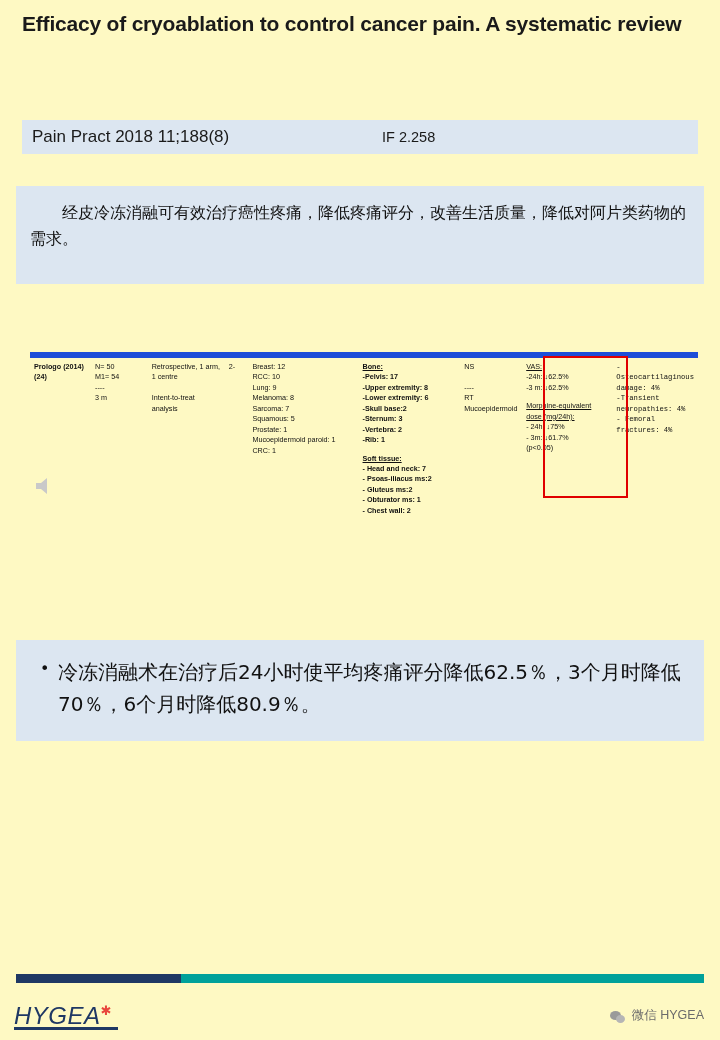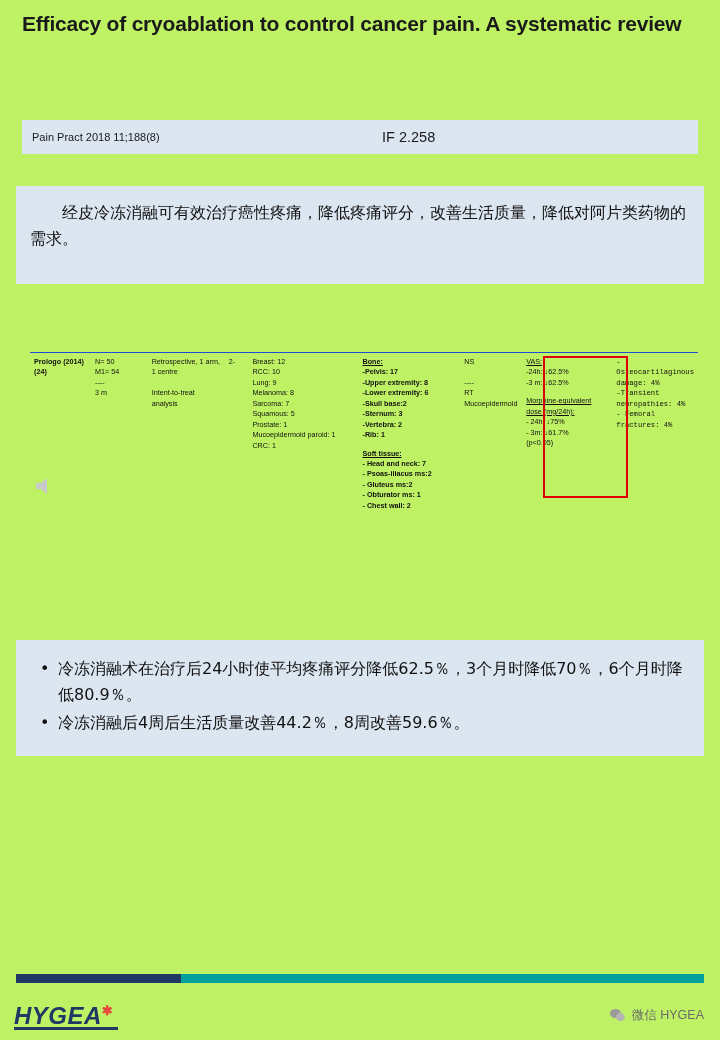--- a/index.html
+++ b/index.html
@@ -6,21 +6,21 @@
   html, body {
     margin: 0; padding: 0;
     width: 720px; height: 1040px;
     background: #ffffff;
     font-family: "Liberation Sans", sans-serif;
     overflow: hidden;
   }
   .slide {
     position: relative;
     width: 720px; height: 1040px;
-    background: #bef264;
+    background: #fef9c3;
   }
 
   
   .title {
     position: absolute;
     left: 22px; top: 10px; width: 676px;
     font-size: 21px;
     font-weight: bold;
     color: #1a1a1a;
     line-height: 1.35;
@@ -30,21 +30,21 @@
   
   .journal-bar {
     position: absolute;
     left: 22px; top: 120px;
     width: 676px; height: 34px;
     background: #dce6f1;
     display: flex;
     align-items: center;
   }
   .journal-ref {
-    font-size: 11px;
+    font-size: 17px;
     color: #1a1a1a;
     padding-left: 10px;
     width: 360px;
   }
   .journal-if {
     font-size: 14.5px;
     color: #1a1a1a;
   }
 
   
@@ -78,21 +78,21 @@
     color: #111111;
     font-family: "Liberation Sans", sans-serif;
   }
   .fig-table td {
     vertical-align: top;
     padding: 4px 4px 4px 4px;
     border-top: 1px solid #b9b9b9;
     border-bottom: 1px solid #b9b9b9;
     line-height: 1.45;
   }
-  .fig-table tr td { border-top: 1px solid #1d4ed8; border-bottom: none; }
+  .fig-table tr td { border-top: 6px solid #1d4ed8; border-bottom: none; }
   .col-ref { width: 62px; font-weight: bold; }
   .col-n { width: 58px; }
   .col-design { width: 78px; margin-left: 16px; }
   .col-num { width: 24px; }
   .col-tumor { width: 112px; margin-left: 31px; }
   .col-site { width: 104px; font-weight: bold; }
   .col-other { width: 62px; }
   .col-out { width: 92px; }
   .col-comp { width: 78px; font-family: Liberation Mono, monospace; }
   .u { text-decoration: underline; }
@@ -113,21 +113,21 @@
   .bullet-box {
     position: absolute;
     left: 16px; top: 640px;
     width: 688px;
     background: #dce6f1;
     padding: 16px 18px 18px 6px;
   }
   .bullets { margin: 0; padding: 0; list-style: none; }
   .bullets li {
     position: relative;
-    font-size: 16px;
+    font-size: 20px;
     line-height: 1.62;
     color: #111111;
     padding-left: 36px;
     margin-bottom: 2px;
     font-family: "DejaVu Sans", "Liberation Sans", sans-serif;
   }
   .bullets li::before {
     content: "•";
     position: absolute;
     left: 18px; top: 0;
@@ -137,42 +137,42 @@
 
   
   .footer-bar { position: absolute; left: 0; bottom: 57px; width: 720px; height: 9px; }
   .footer-bar .seg1 { position: absolute; left: 16px; top: 0; width: 165px; height: 9px; background: #1f3864; }
   .footer-bar .seg2 { position: absolute; left: 181px; top: 0; width: 523px; height: 9px; background: #00a19a; }
 
   .logo {
     position: absolute;
     left: 14px; bottom: 10px;
     font-size: 24px;
-    font-weight: bold;
+    font-weight: normal;
     font-style: italic;
     color: #1f3864;
     letter-spacing: 0.5px;
   }
   .logo .star {
     color: #e8453c;
     font-size: 13px;
     vertical-align: super;
     font-style: normal;
   }
   .logo .underline {
     display: block;
     width: 104px; height: 3px;
     background: #1f3864;
     margin-top: -3px;
   }
 
   .wechat {
     position: absolute;
     right: 16px; bottom: 16px;
-    display: flex; align-items: center;
+    display: flex; align-items: flex-end;
     color: #6b6b6b;
     font-size: 12.5px;
   }
   .wechat-icon {
     width: 16px; height: 13px;
     margin-right: 6px;
     position: relative;
   }
   .wechat-icon .b1 {
     position: absolute; left: 0; top: 0;
@@ -265,21 +265,20 @@
     <div class="speaker-icon">
       <svg width="22" height="20" viewBox="0 0 22 20">
         <polygon points="2,7 7,7 13,2 13,18 7,13 2,13" fill="#c9c9c9"></polygon>
       </svg>
     </div>
   </div>
 
   <div class="bullet-box">
     <ul class="bullets">
       <li>冷冻消融术在治疗后24小时使平均疼痛评分降低62.5％，3个月时降低70％，6个月时降低80.9％。</li>
-      <li>冷冻消融后4周后生活质量改善44.2％，8周改善59.6％。</li>
     </ul>
   </div>
 
   <div class="footer-bar">
     <div class="seg1"></div>
     <div class="seg2"></div>
   </div>
 
   <div class="logo">
     <span>HYGEA</span><span class="star">✱</span>

